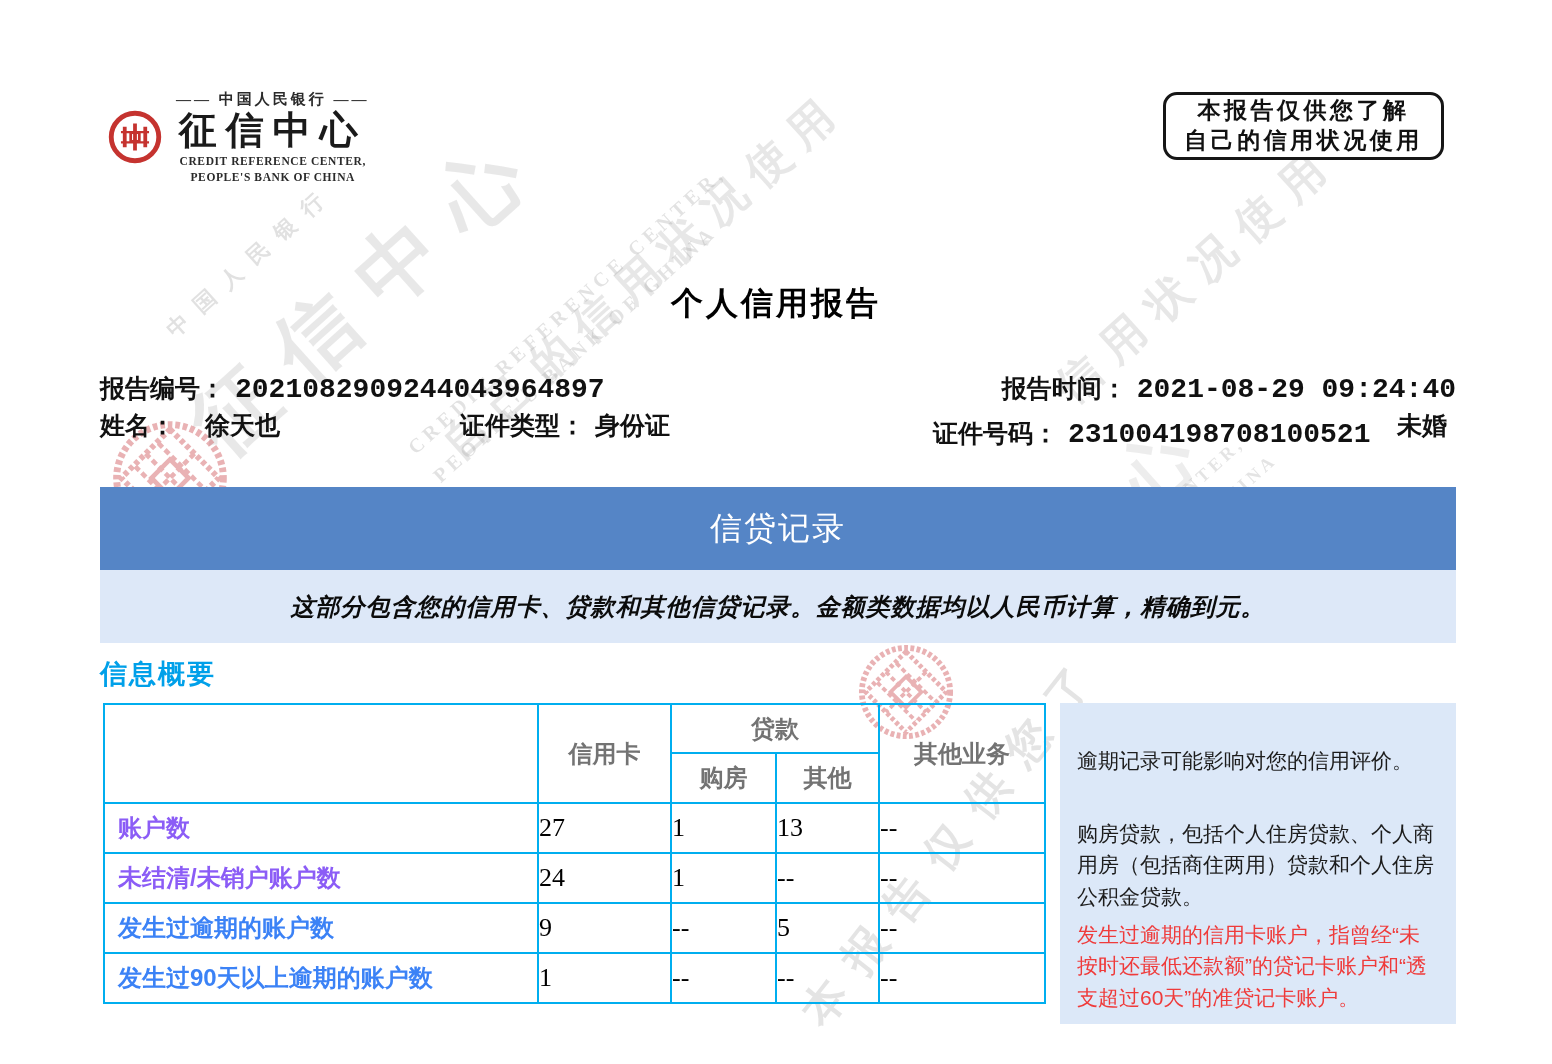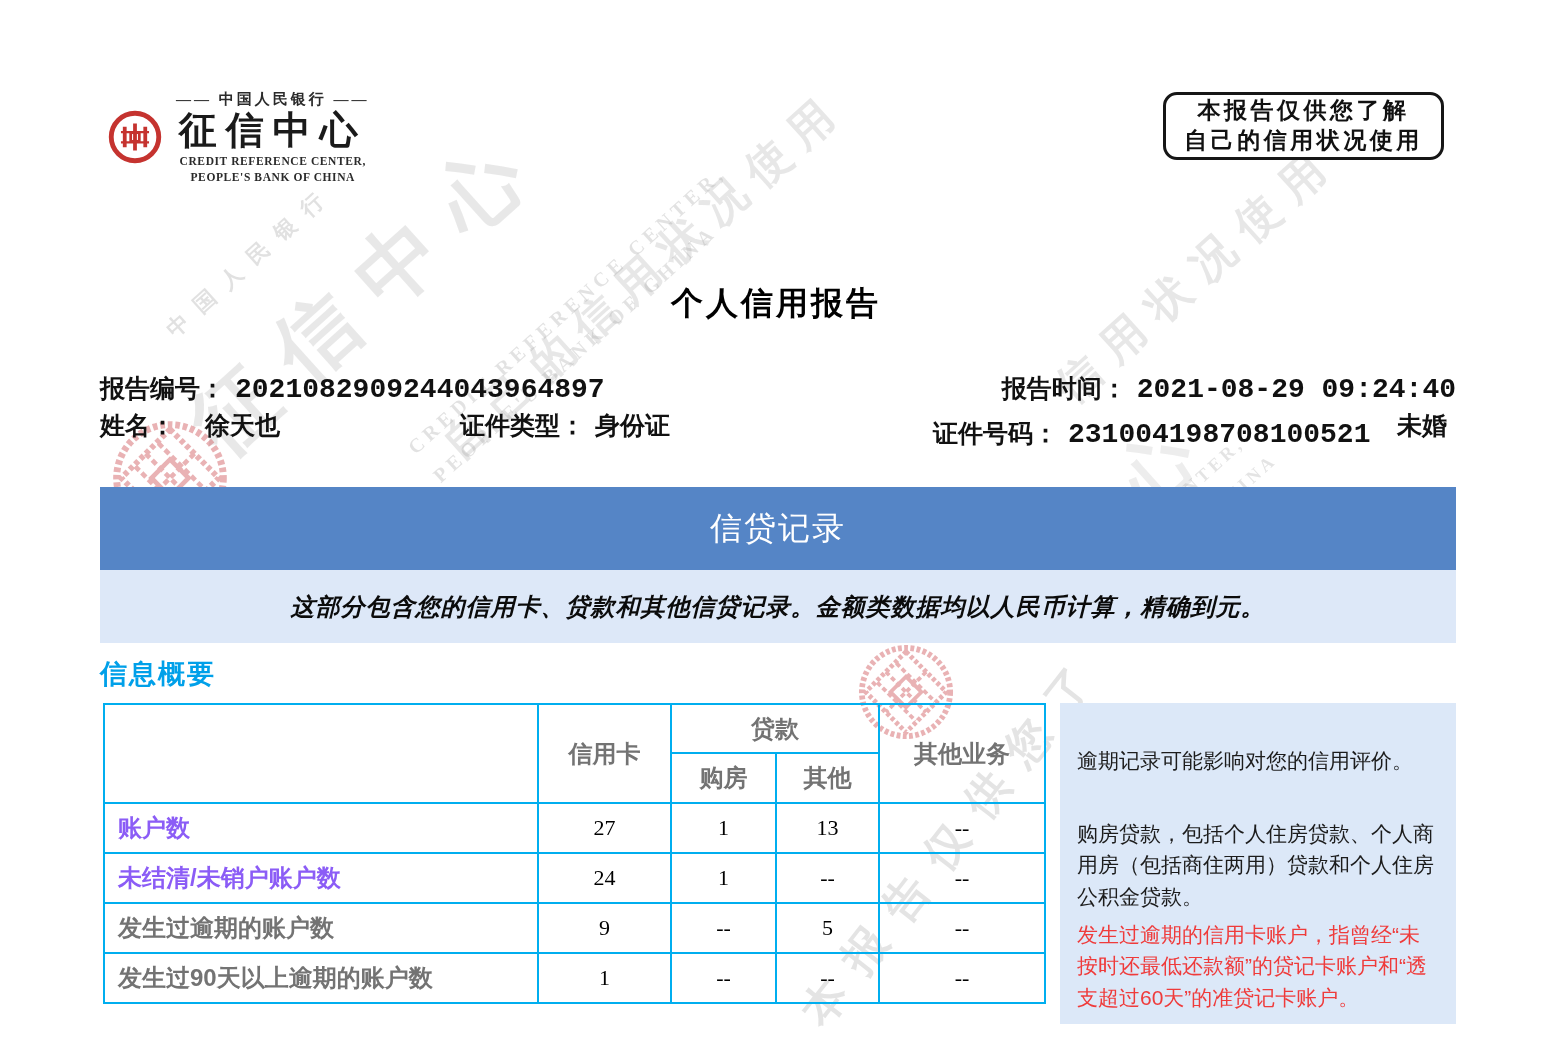--- a/index.html
+++ b/index.html
@@ -60,22 +60,22 @@
 
   
   .section-title { position:absolute; left:100px; top:656px; z-index:2;
     font-size:27px; font-weight:bold; color:#00a0e9; letter-spacing:2px; }
 
   table.summary { position:absolute; left:103px; top:703px; width:941px; z-index:2;
     border-collapse:collapse; table-layout:fixed; background:transparent; }
   table.summary td { border:2px solid #00aeef; }
   td.hc { font-size:24px; font-weight:bold; text-align:center; color:#737373; }
   td.rl { font-size:24px; font-weight:bold; text-align:left; padding-left:13px; color:#8b5cf6; }
-  td.rv { font-family:"Liberation Serif", serif; font-size:22px; text-align:center; color:#000; }
-  tr.red td { color:#737373; }
+  td.rv { font-family:"Liberation Serif", serif; font-size:26px; color:#000; }
+  tr.red td { color:#3b82f6; }
   tr.red td.rv { color:#000; } 
 
   
   .note { position:absolute; left:1060px; width:396px; height:116px; z-index:2;
     background:#dce8f8; display:flex; align-items:center; padding:0 17px; }
   .note div { font-size:21px; line-height:1.5; color:#1c1c1c; }
   .note-1 { top:703px; } .note-2 { top:807px; } .note-3 { top:908px; }
   .note-3 div { color:#ef3b3b; }
 </style>
 </head>

